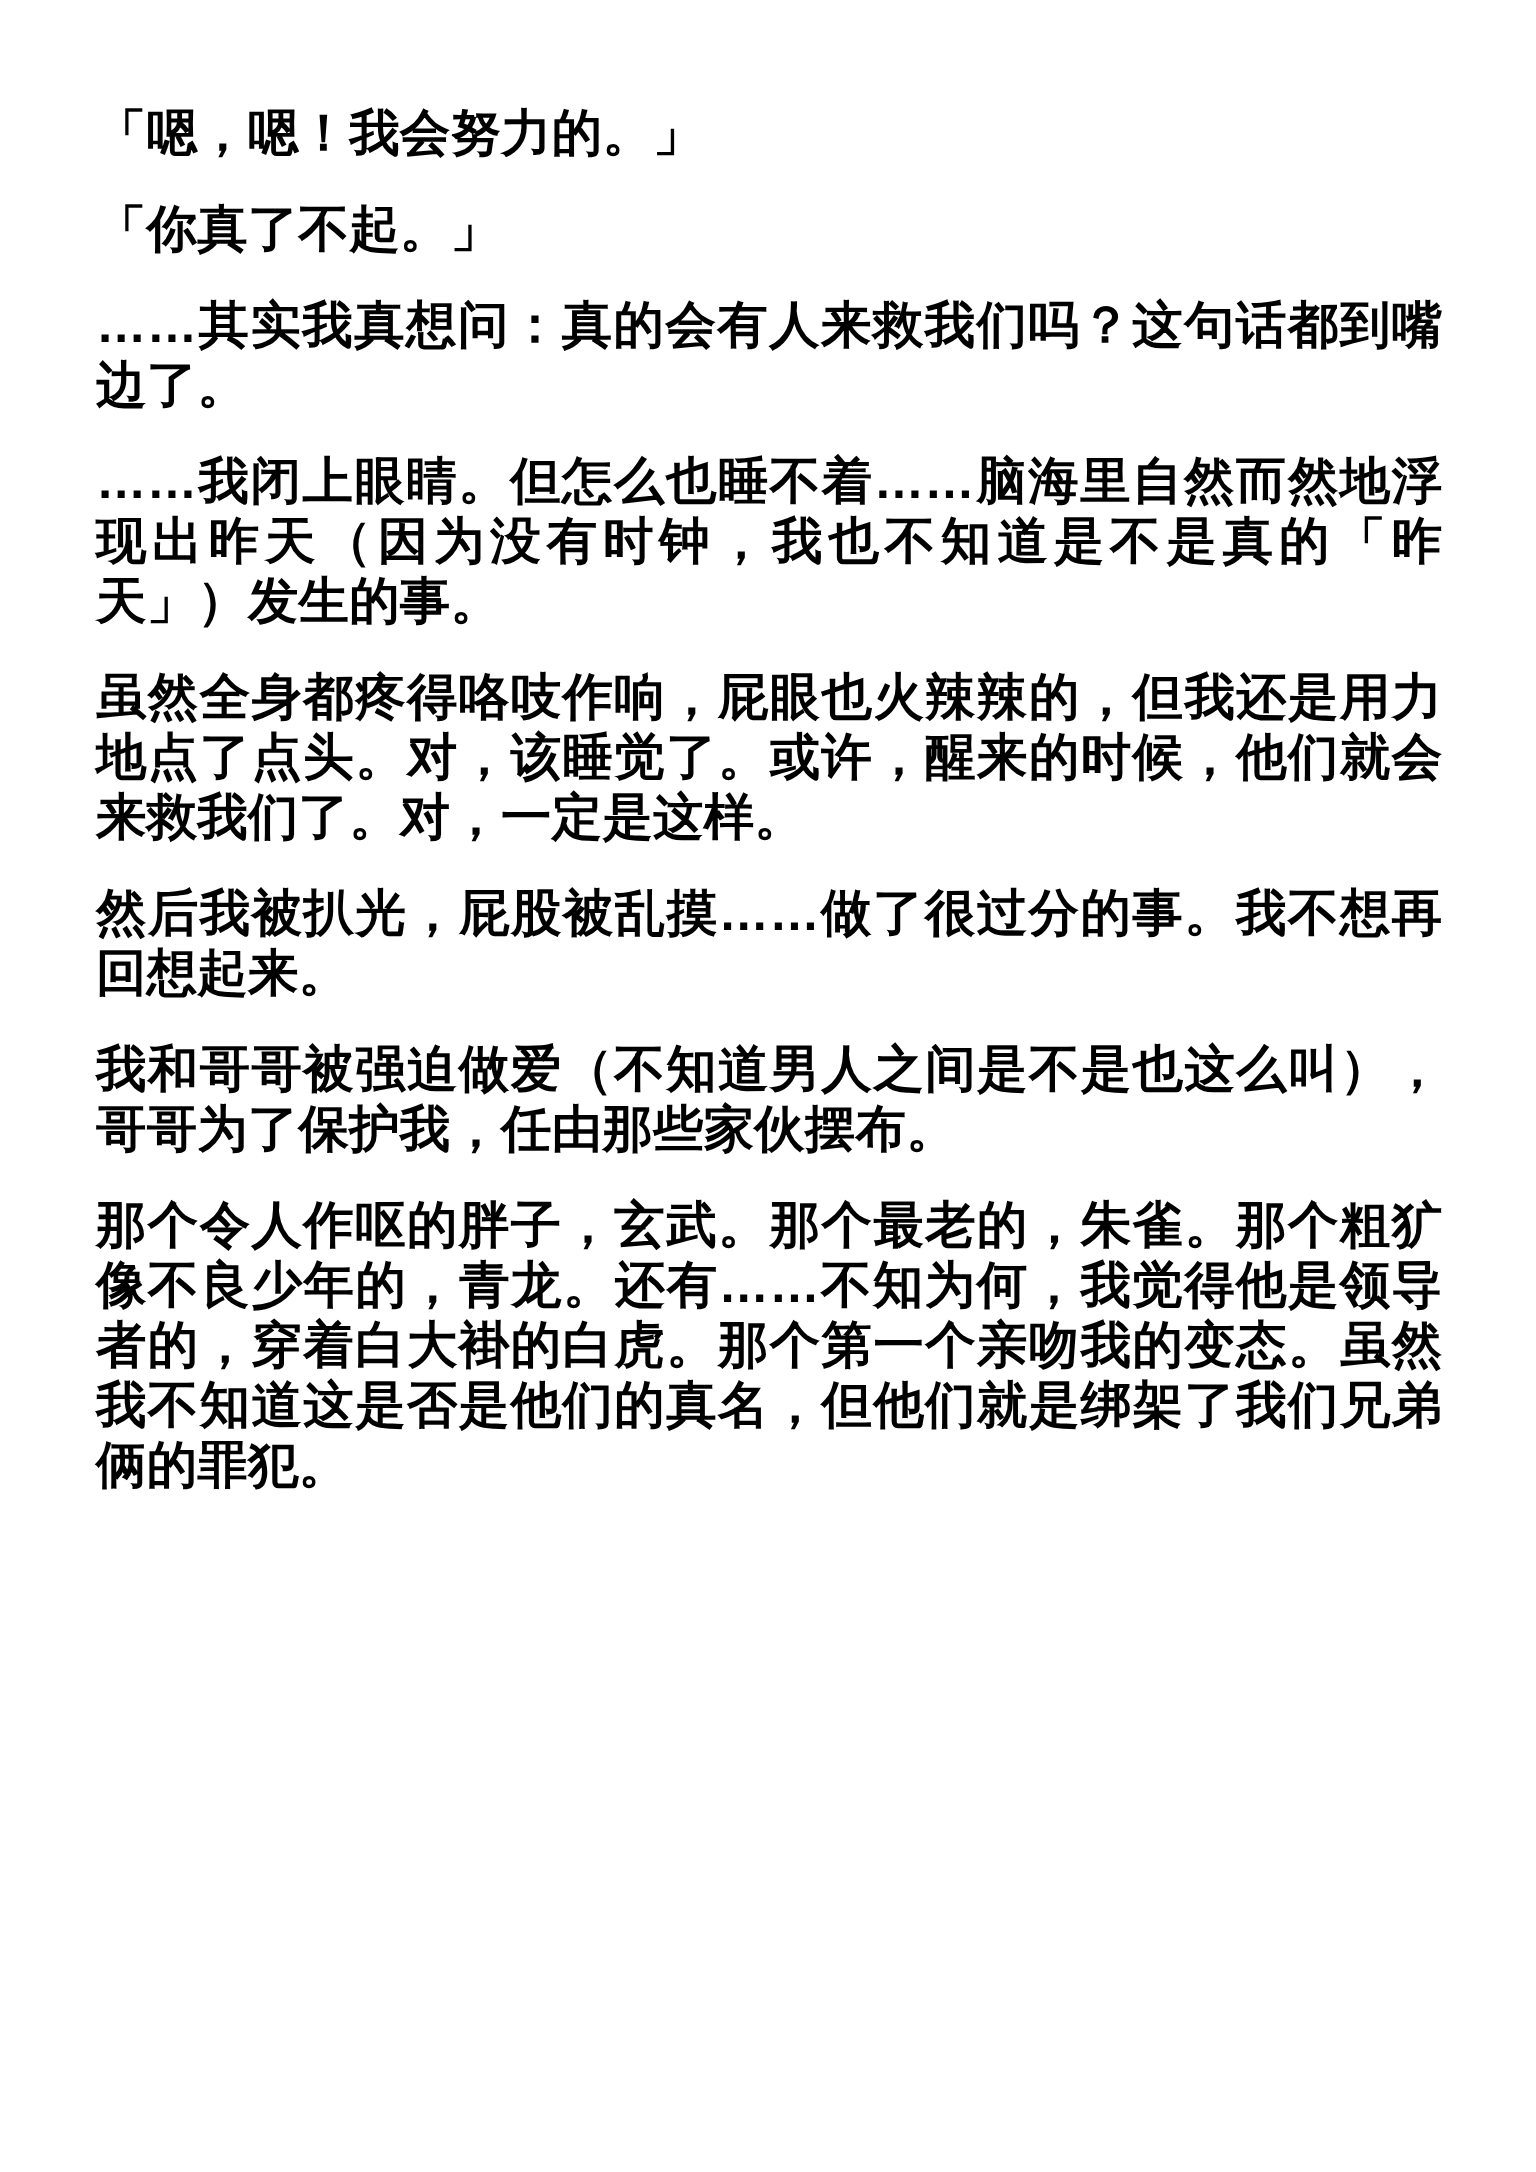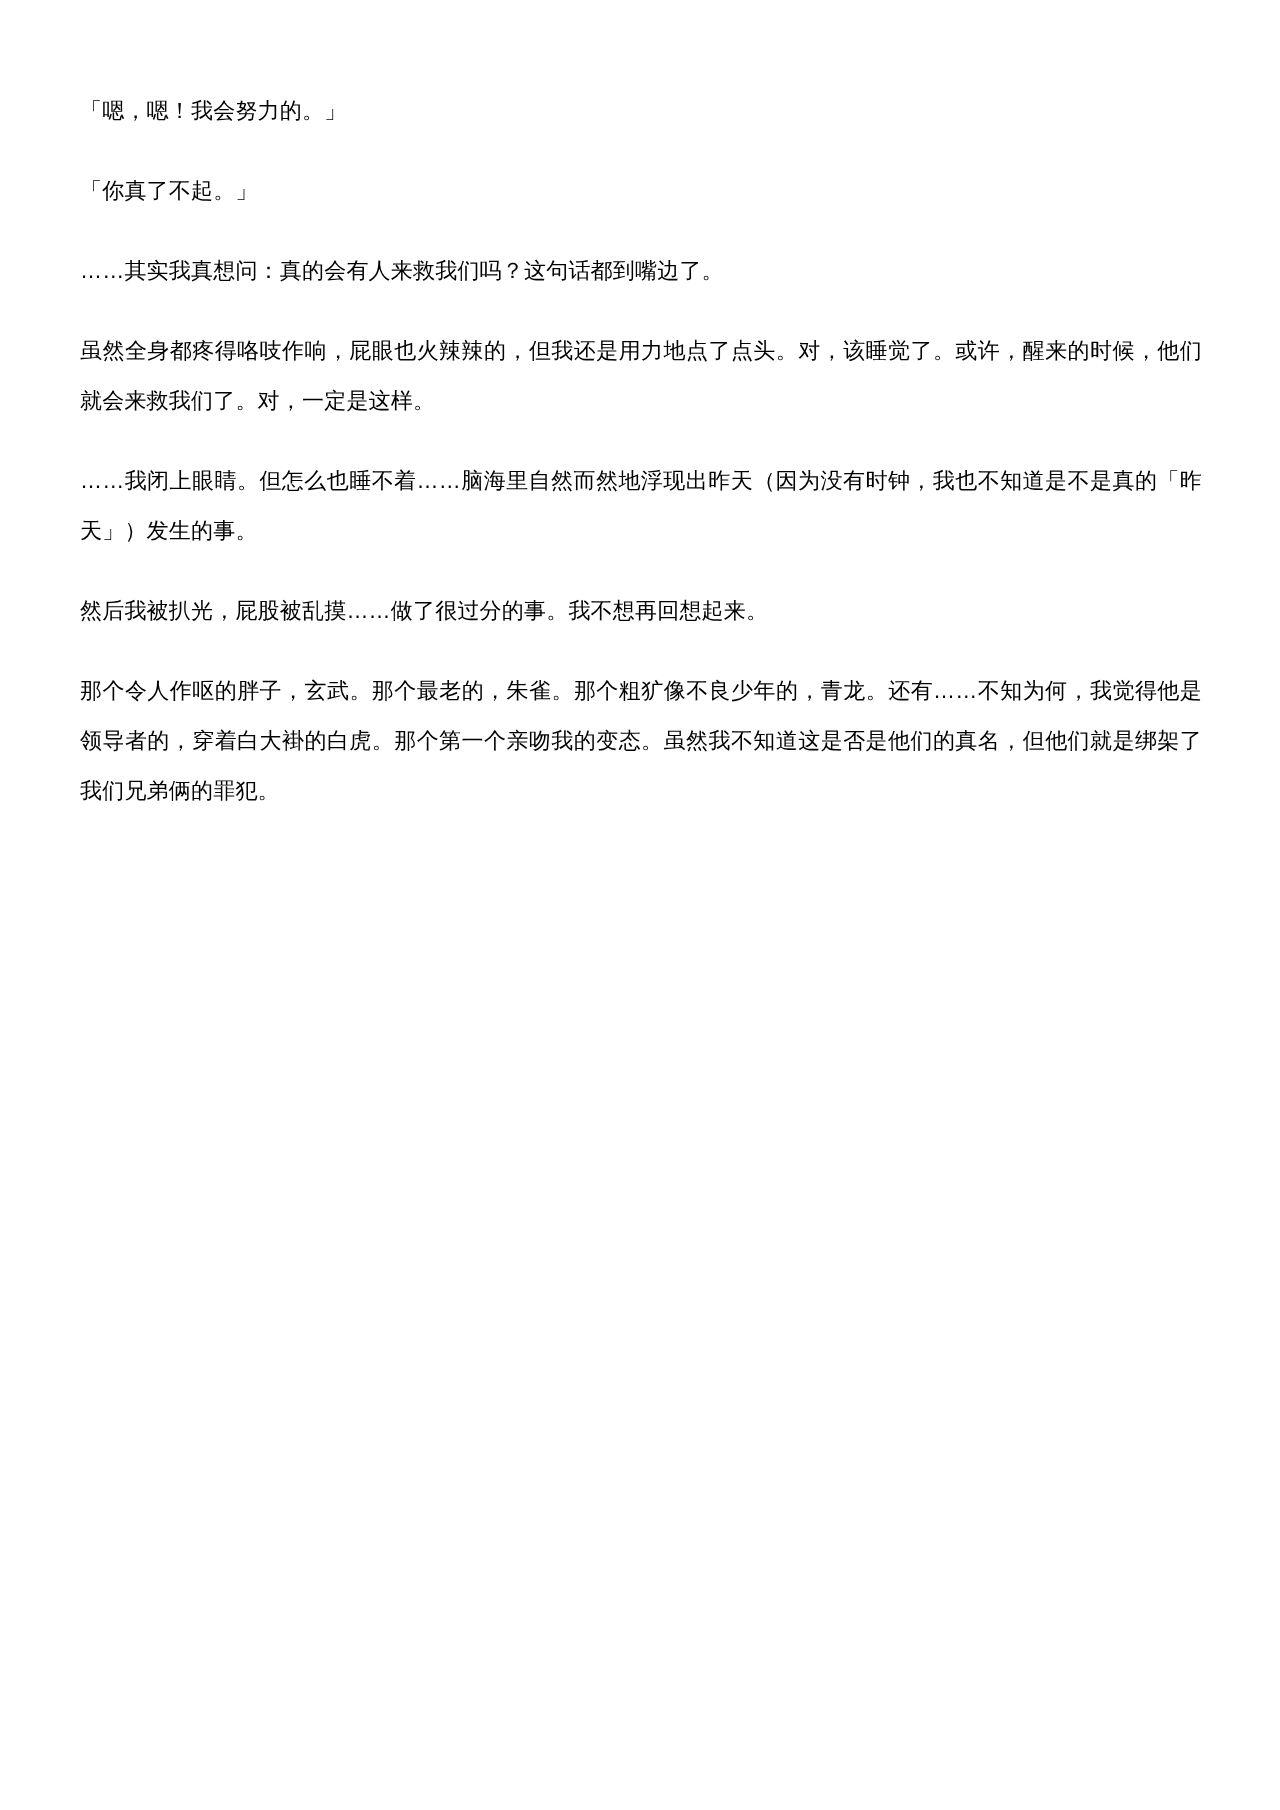--- a/index.html
+++ b/index.html
@@ -15,22 +15,22 @@
     overflow: hidden;
     box-sizing: border-box;
     font-family: "Liberation Sans", "DejaVu Sans", sans-serif;
   }
   .text-body {
     position: absolute;
     top: 86px;
     left: 80px;
     width: 1122px;
     color: #000000;
-    font-size: 22px;
-    font-weight: 400;
+    font-size: 42px;
+    font-weight: 700;
     line-height: 50px;
     letter-spacing: 0.2px;
     text-align: justify;
     text-justify: inter-ideograph;
     word-break: break-all;
   }
   .text-body p {
     margin: 0 0 30px 0;
     padding: 0;
   }
@@ -39,18 +39,19 @@
   }
 </style>
 </head>
 <body>
 
 <div class="page">
   <div class="text-body">
     <p>「嗯，嗯！我会努力的。」</p>
     <p>「你真了不起。」</p>
     <p>……其实我真想问：真的会有人来救我们吗？这句话都到嘴边了。</p>
+    <p>……我闭上眼睛。但怎么也睡不着……脑海里自然而然地浮现出昨天（因为没有时钟，我也不知道是不是真的「昨天」）发生的事。</p>
     <p>虽然全身都疼得咯吱作响，屁眼也火辣辣的，但我还是用力地点了点头。对，该睡觉了。或许，醒来的时候，他们就会来救我们了。对，一定是这样。</p>
-    <p>……我闭上眼睛。但怎么也睡不着……脑海里自然而然地浮现出昨天（因为没有时钟，我也不知道是不是真的「昨天」）发生的事。</p>
     <p>然后我被扒光，屁股被乱摸……做了很过分的事。我不想再回想起来。</p>
+    <p>我和哥哥被强迫做爱（不知道男人之间是不是也这么叫），哥哥为了保护我，任由那些家伙摆布。</p>
     <p>那个令人作呕的胖子，玄武。那个最老的，朱雀。那个粗犷像不良少年的，青龙。还有……不知为何，我觉得他是领导者的，穿着白大褂的白虎。那个第一个亲吻我的变态。虽然我不知道这是否是他们的真名，但他们就是绑架了我们兄弟俩的罪犯。</p>
   </div>
 </div>
 
 </body></html>

